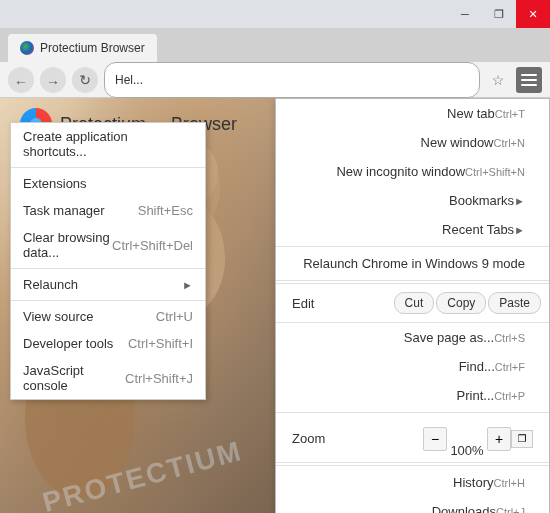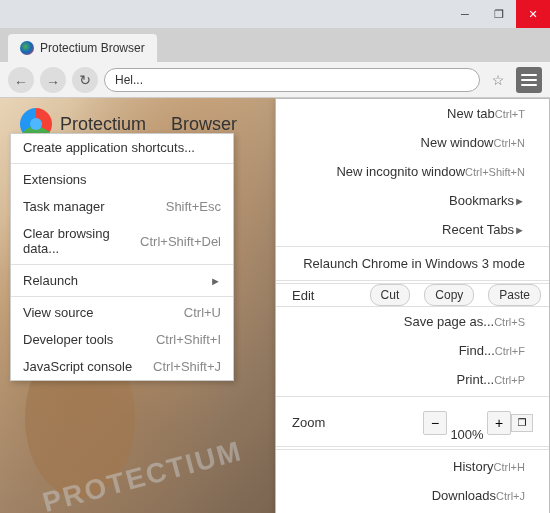--- a/index.html
+++ b/index.html
@@ -82,21 +82,21 @@
       border: none;
       cursor: pointer;
       display: flex;
       align-items: center;
       justify-content: center;
       font-size: 14px;
       color: #555;
     }
     .omnibox {
       flex: 1;
-      height: 24px;
+      height: 36px;
       background: white;
       border: 1px solid #aaa;
       border-radius: 12px;
       padding: 0 10px;
       font-size: 12px;
       color: #333;
       display: flex;
       align-items: center;
     }
     .star-icon-btn {
@@ -197,26 +197,26 @@
     }
     .browser-name {
       font-size: 18px;
       color: #333;
       font-weight: normal;
     }
 
     
     .left-menu {
       position: absolute;
-      top: 35px;
+      top: 24px;
       left: 10px;
       background: white;
       border: 1px solid #ccc;
       box-shadow: 2px 2px 6px rgba(0,0,0,0.2);
-      width: 224px;
+      width: 196px;
       z-index: 10;
       font-size: 13px;
     }
     .left-menu-item {
       padding: 6px 12px;
       display: flex;
       align-items: center;
       justify-content: space-between;
       cursor: pointer;
       color: #333;
@@ -263,24 +263,24 @@
       height: 1px;
       background: #e0e0e0;
       margin: 2px 0;
     }
     .right-menu-arrow { font-size: 11px; color: #666; }
 
     
     .edit-row {
       display: flex;
       align-items: center;
-      padding: 0 8px;
+      padding: 8px 8px;
       border-bottom: 1px solid #e0e0e0;
       border-top: 1px solid #e0e0e0;
-      gap: 14px;
+      gap: 2px;
     }
     .edit-label {
       flex: 1;
       font-size: 13px;
       color: #333;
       padding-left: 8px;
     }
     .edit-btn {
       padding: 3px 10px;
       border: 1px solid #ccc;
@@ -449,21 +449,21 @@
     <div class="right-menu-item">
       <span>Bookmarks</span>
       <span class="right-menu-arrow">►</span>
     </div>
     <div class="right-menu-item">
       <span>Recent Tabs</span>
       <span class="right-menu-arrow">►</span>
     </div>
     <div class="right-menu-divider"></div>
     <div class="right-menu-item">
-      <span>Relaunch Chrome in Windows 3 mode</span>
+      <span>Relaunch Chrome in Windows 9 mode</span>
     </div>
     <div class="right-menu-divider"></div>
 
     <div class="edit-row">
       <span class="edit-label">Edit</span>
       <button class="edit-btn">Cut</button>
       <button class="edit-btn">Copy</button>
       <button class="edit-btn">Paste</button>
     </div>
 

